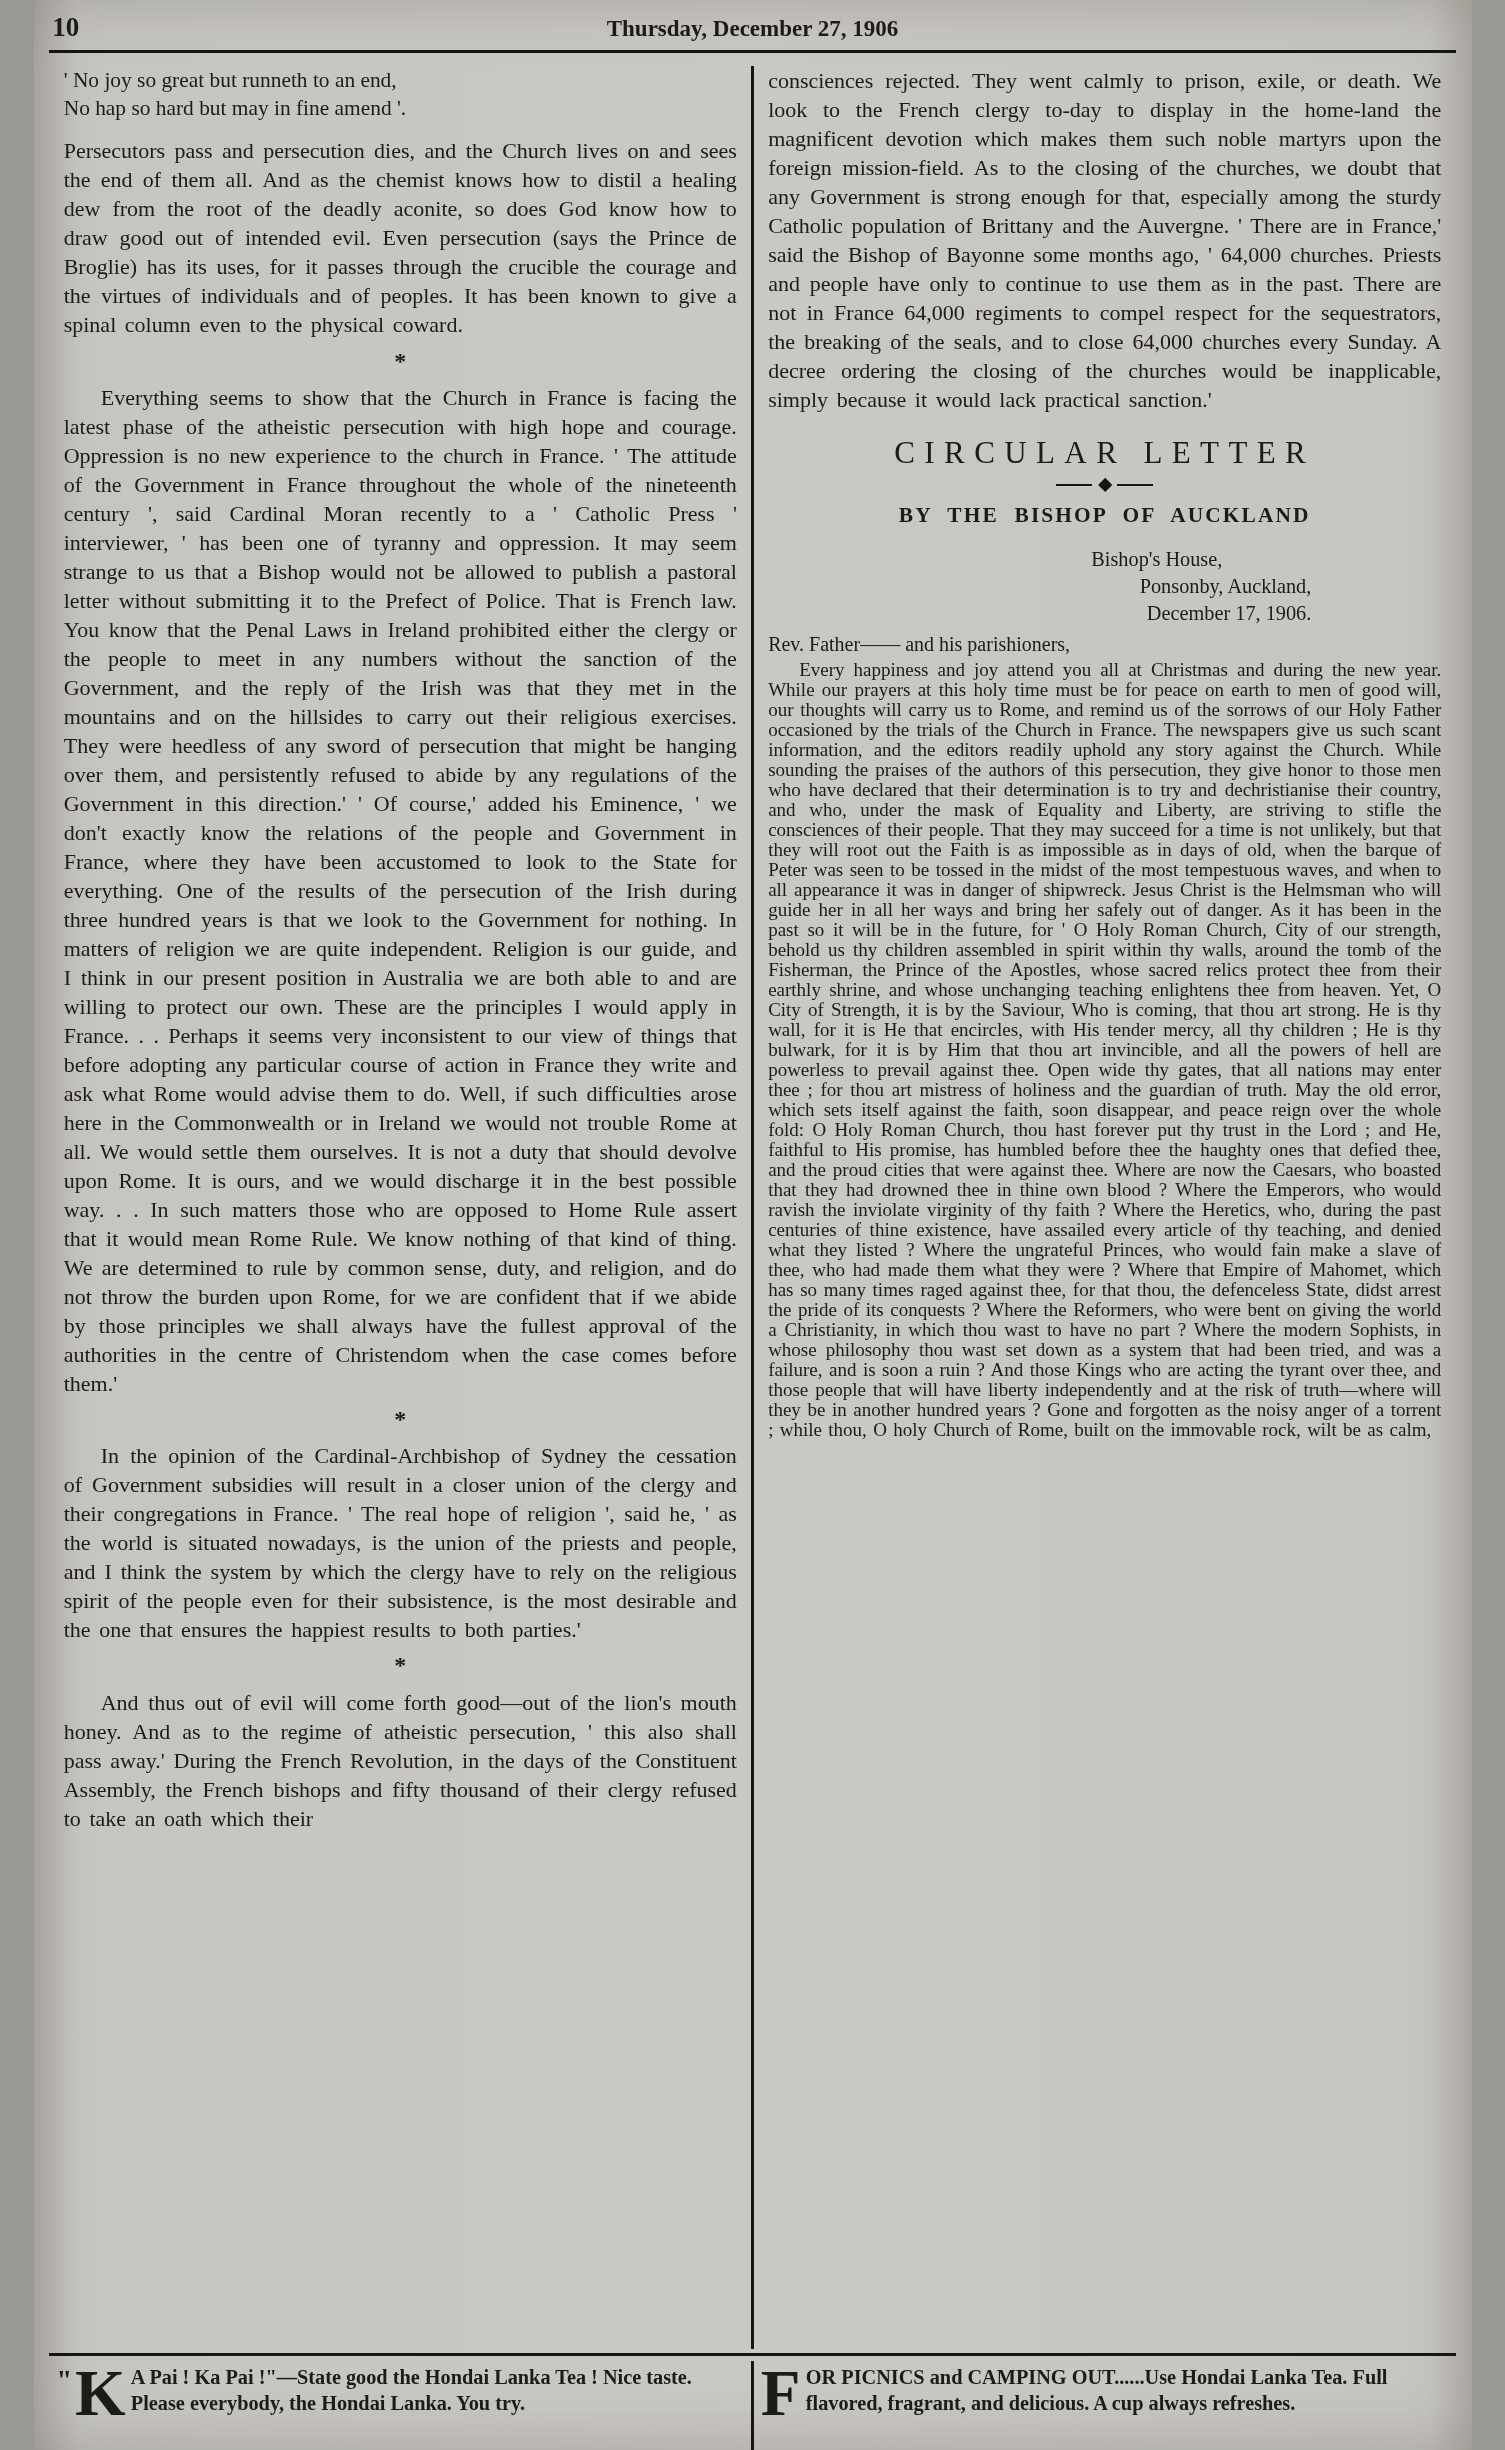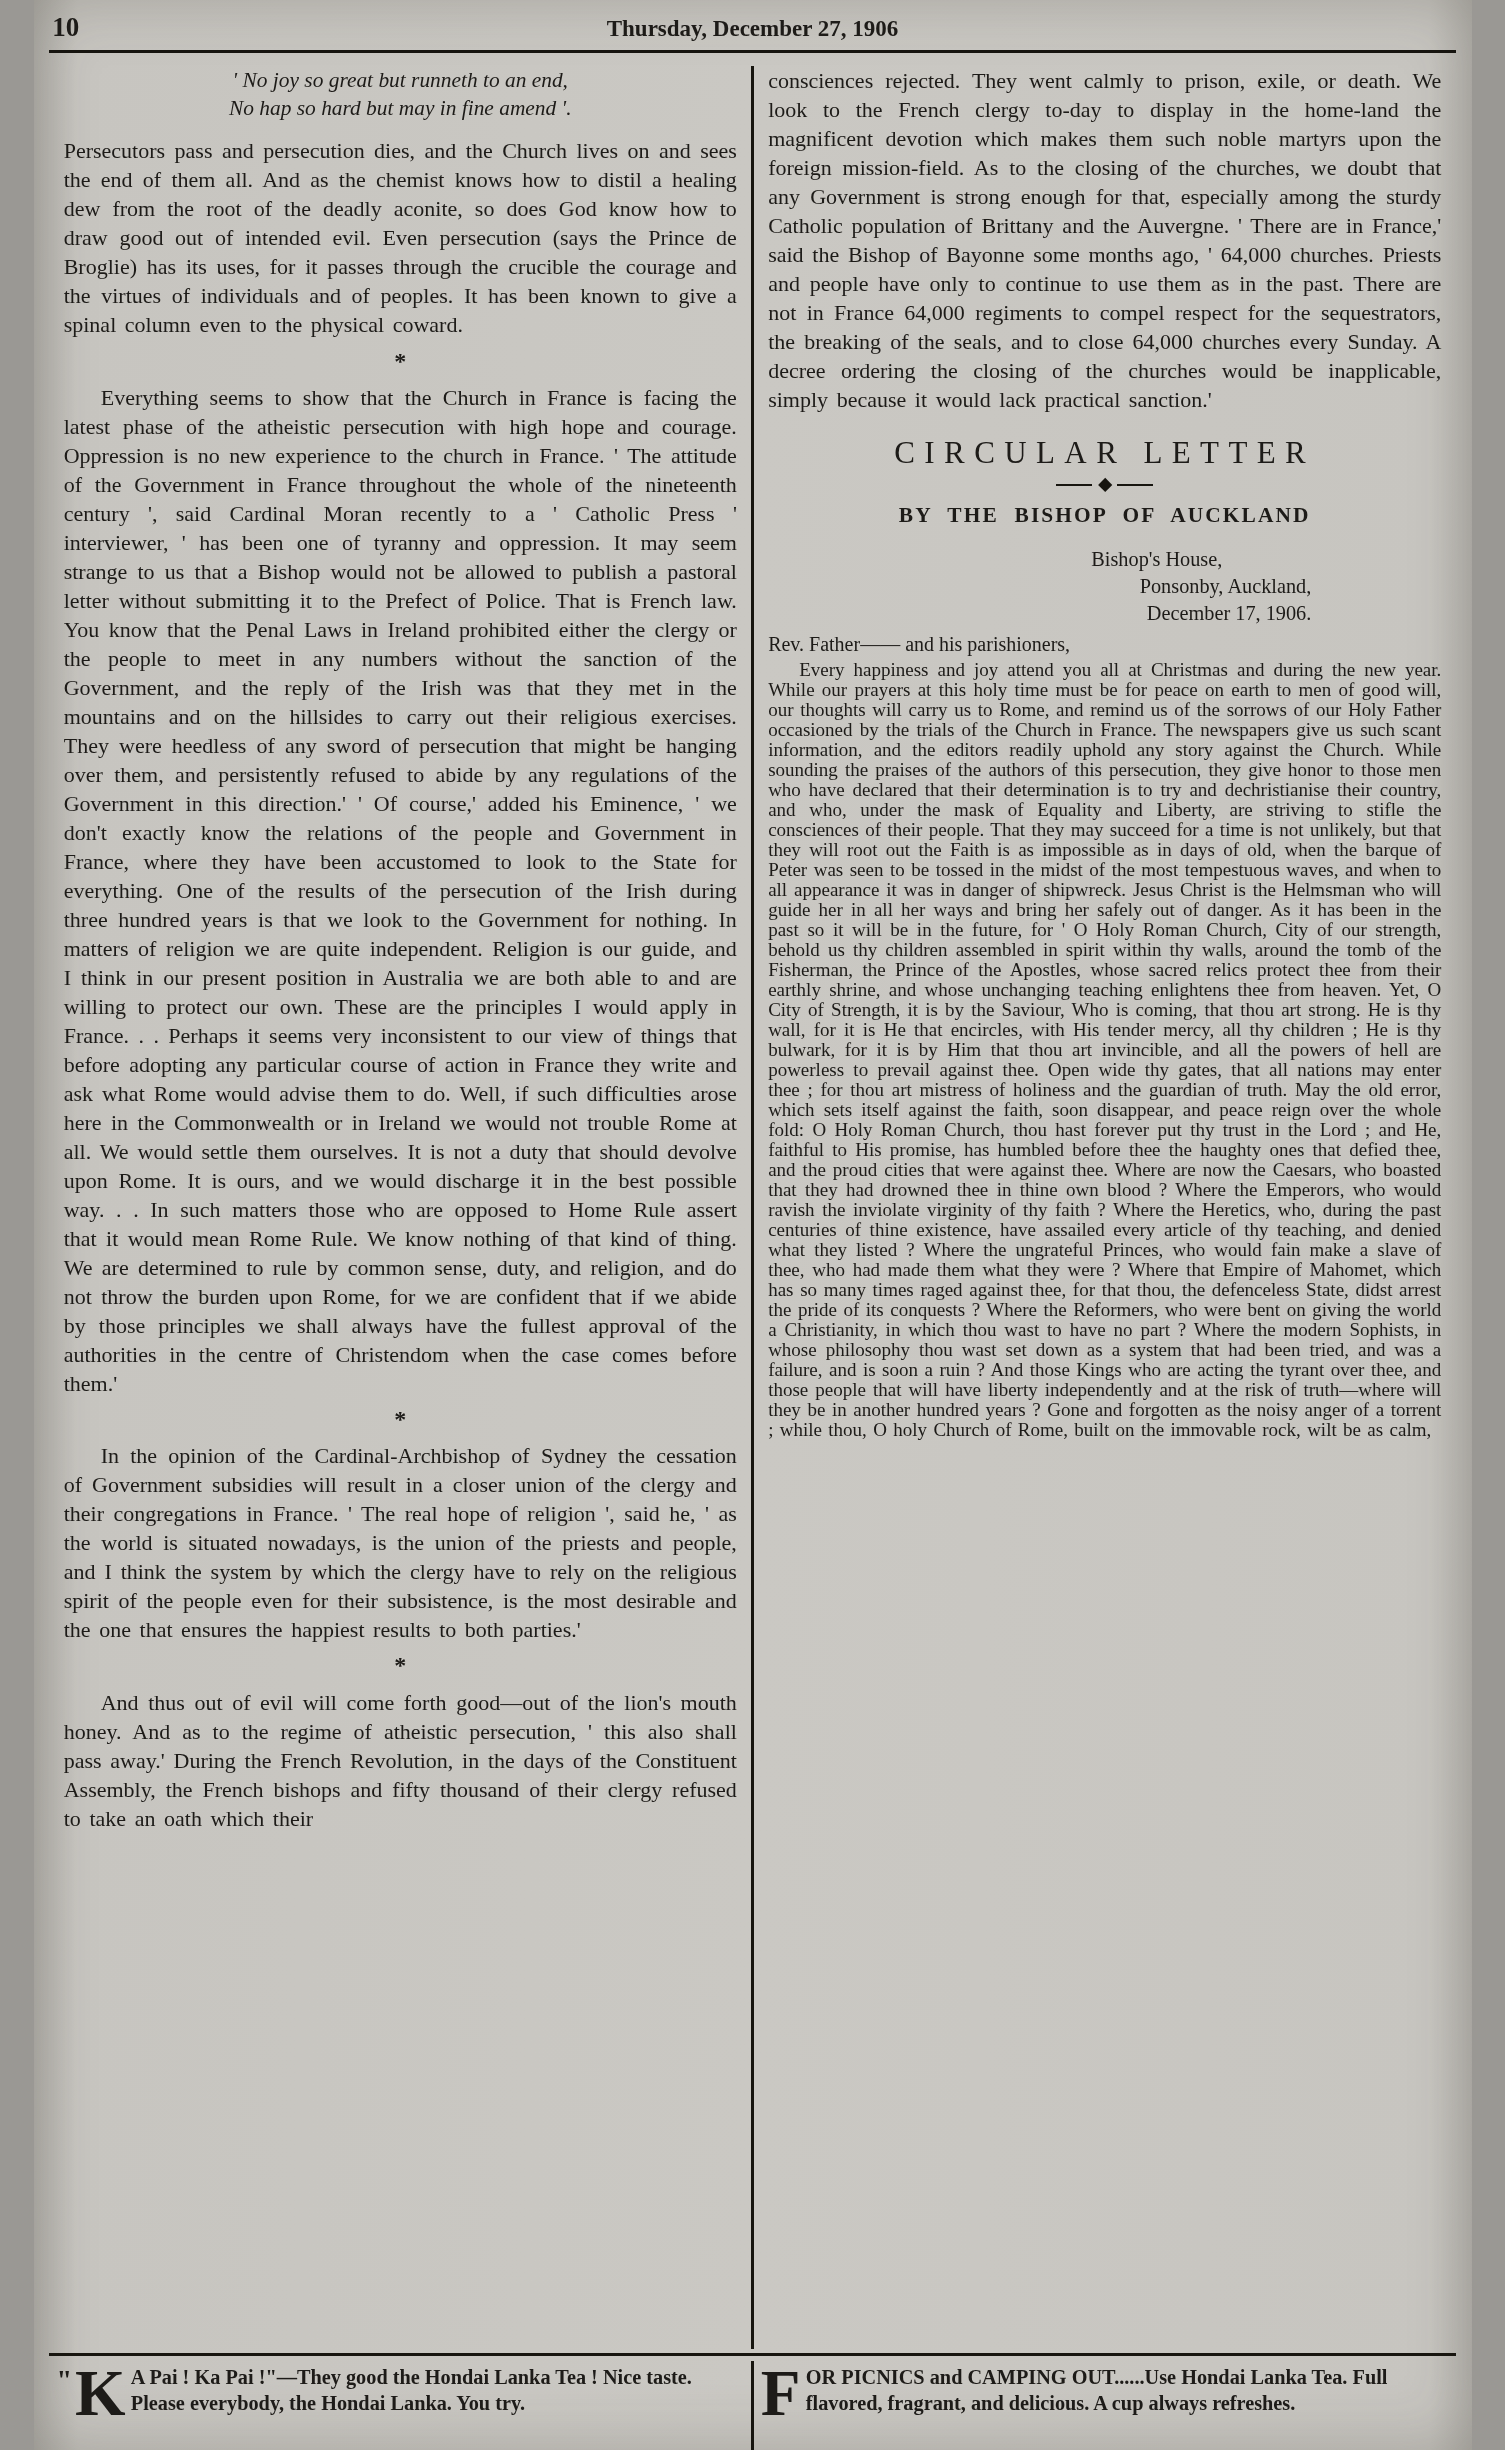--- a/index.html
+++ b/index.html
@@ -41,21 +41,21 @@
   .col { flex: 1 1 0; padding: 0 14.6px; overflow: hidden; }
   .col-divider { width: 2.1px; background: #17150f; flex: 0 0 auto; }
   p.body-text {
     font-size: 22px;
     line-height: 29px;
     text-align: justify;
     text-indent: 37px;
     word-spacing: 3.1px;
   }
   p.noindent { text-indent: 0; }
-  .epigraph { text-align: center; font-size: 21.4px; line-height: 28px; margin-bottom: 14.6px; font-style: italic; }
+  .epigraph { font-size: 21.4px; line-height: 28px; margin-bottom: 14.6px; }
   .star-sep {
     text-align: center;
     font-size: 24px;
     line-height: 31px;
     height: 31px;
     margin: 6.2px 0;
     font-weight: bold;
   }
   
   .article-heading {
@@ -175,21 +175,21 @@
       <p class="letter-text">Every happiness and joy attend you all at Christmas and during the new year.  While our prayers at this holy time must be for peace on earth to men of good will, our thoughts will carry us to Rome, and remind us of the sorrows of our Holy Father occasioned by the trials of the Church in France.  The newspapers give us such scant information, and the editors readily uphold any story against the Church.  While sounding the praises of the authors of this persecution, they give honor to those men who have declared that their determination is to try and dechristianise their country, and who, under the mask of Equality and Liberty, are striving to stifle the consciences of their people.  That they may succeed for a time is not unlikely, but that they will root out the Faith is as impossible as in days of old, when the barque of Peter was seen to be tossed in the midst of the most tempestuous waves, and when to all appearance it was in danger of shipwreck.  Jesus Christ is the Helmsman who will guide her in all her ways and bring her safely out of danger.  As it has been in the past so it will be in the future, for ' O Holy Roman Church, City of our strength, behold us thy children assembled in spirit within thy walls, around the tomb of the Fisherman, the Prince of the Apostles, whose sacred relics protect thee from their earthly shrine, and whose unchanging teaching enlightens thee from heaven.  Yet, O City of Strength, it is by the Saviour, Who is coming, that thou art strong.  He is thy wall, for it is He that encircles, with His tender mercy, all thy children ; He is thy bulwark, for it is by Him that thou art invincible, and all the powers of hell are powerless to prevail against thee.  Open wide thy gates, that all nations may enter thee ; for thou art mistress of holiness and the guardian of truth.  May the old error, which sets itself against the faith, soon disappear, and peace reign over the whole fold:  O Holy Roman Church, thou hast forever put thy trust in the Lord ; and He, faithful to His promise, has humbled before thee the haughty ones that defied thee, and the proud cities that were against thee.  Where are now the Caesars, who boasted that they had drowned thee in thine own blood ?  Where the Emperors, who would ravish the inviolate virginity of thy faith ?  Where the Heretics, who, during the past centuries of thine existence, have assailed every article of thy teaching, and denied what they listed ?  Where the ungrateful Princes, who would fain make a slave of thee, who had made them what they were ?  Where that Empire of Mahomet, which has so many times raged against thee, for that thou, the defenceless State, didst arrest the pride of its conquests ?  Where the Reformers, who were bent on giving the world a Christianity, in which thou wast to have no part ?  Where the modern Sophists, in whose philosophy thou wast set down as a system that had been tried, and was a failure, and is soon a ruin ?  And those Kings who are acting the tyrant over thee, and those people that will have liberty independently and at the risk of truth—where will they be in another hundred years ?  Gone and forgotten as the noisy anger of a torrent ; while thou, O holy Church of Rome, built on the immovable rock, wilt be as calm,</p>
     </section>
   </div>
 
   <div class="footer-rule"></div>
   <div class="ads">
 
     <div class="ad">
       <span class="ad-open-quote">"</span>
       <span class="dropcap">K</span>
-      <span>A Pai !  Ka Pai !"—They good the Hondai Lanka Tea !  Nice taste.  Please everybody, the Hondai Lanka.  You try.</span>
+      <span>A Pai !  Ka Pai !"—State good the Hondai Lanka Tea !  Nice taste.  Please everybody, the Hondai Lanka.  You try.</span>
     </div>
 
     <div class="ad-divider"></div>
 
     <div class="ad">
       <span class="dropcap">F</span>
       <span>OR PICNICS and CAMPING OUT......Use Hondai Lanka Tea.  Full flavored, fragrant, and delicious.  A cup always refreshes.</span>
     </div>
   </div>
 

